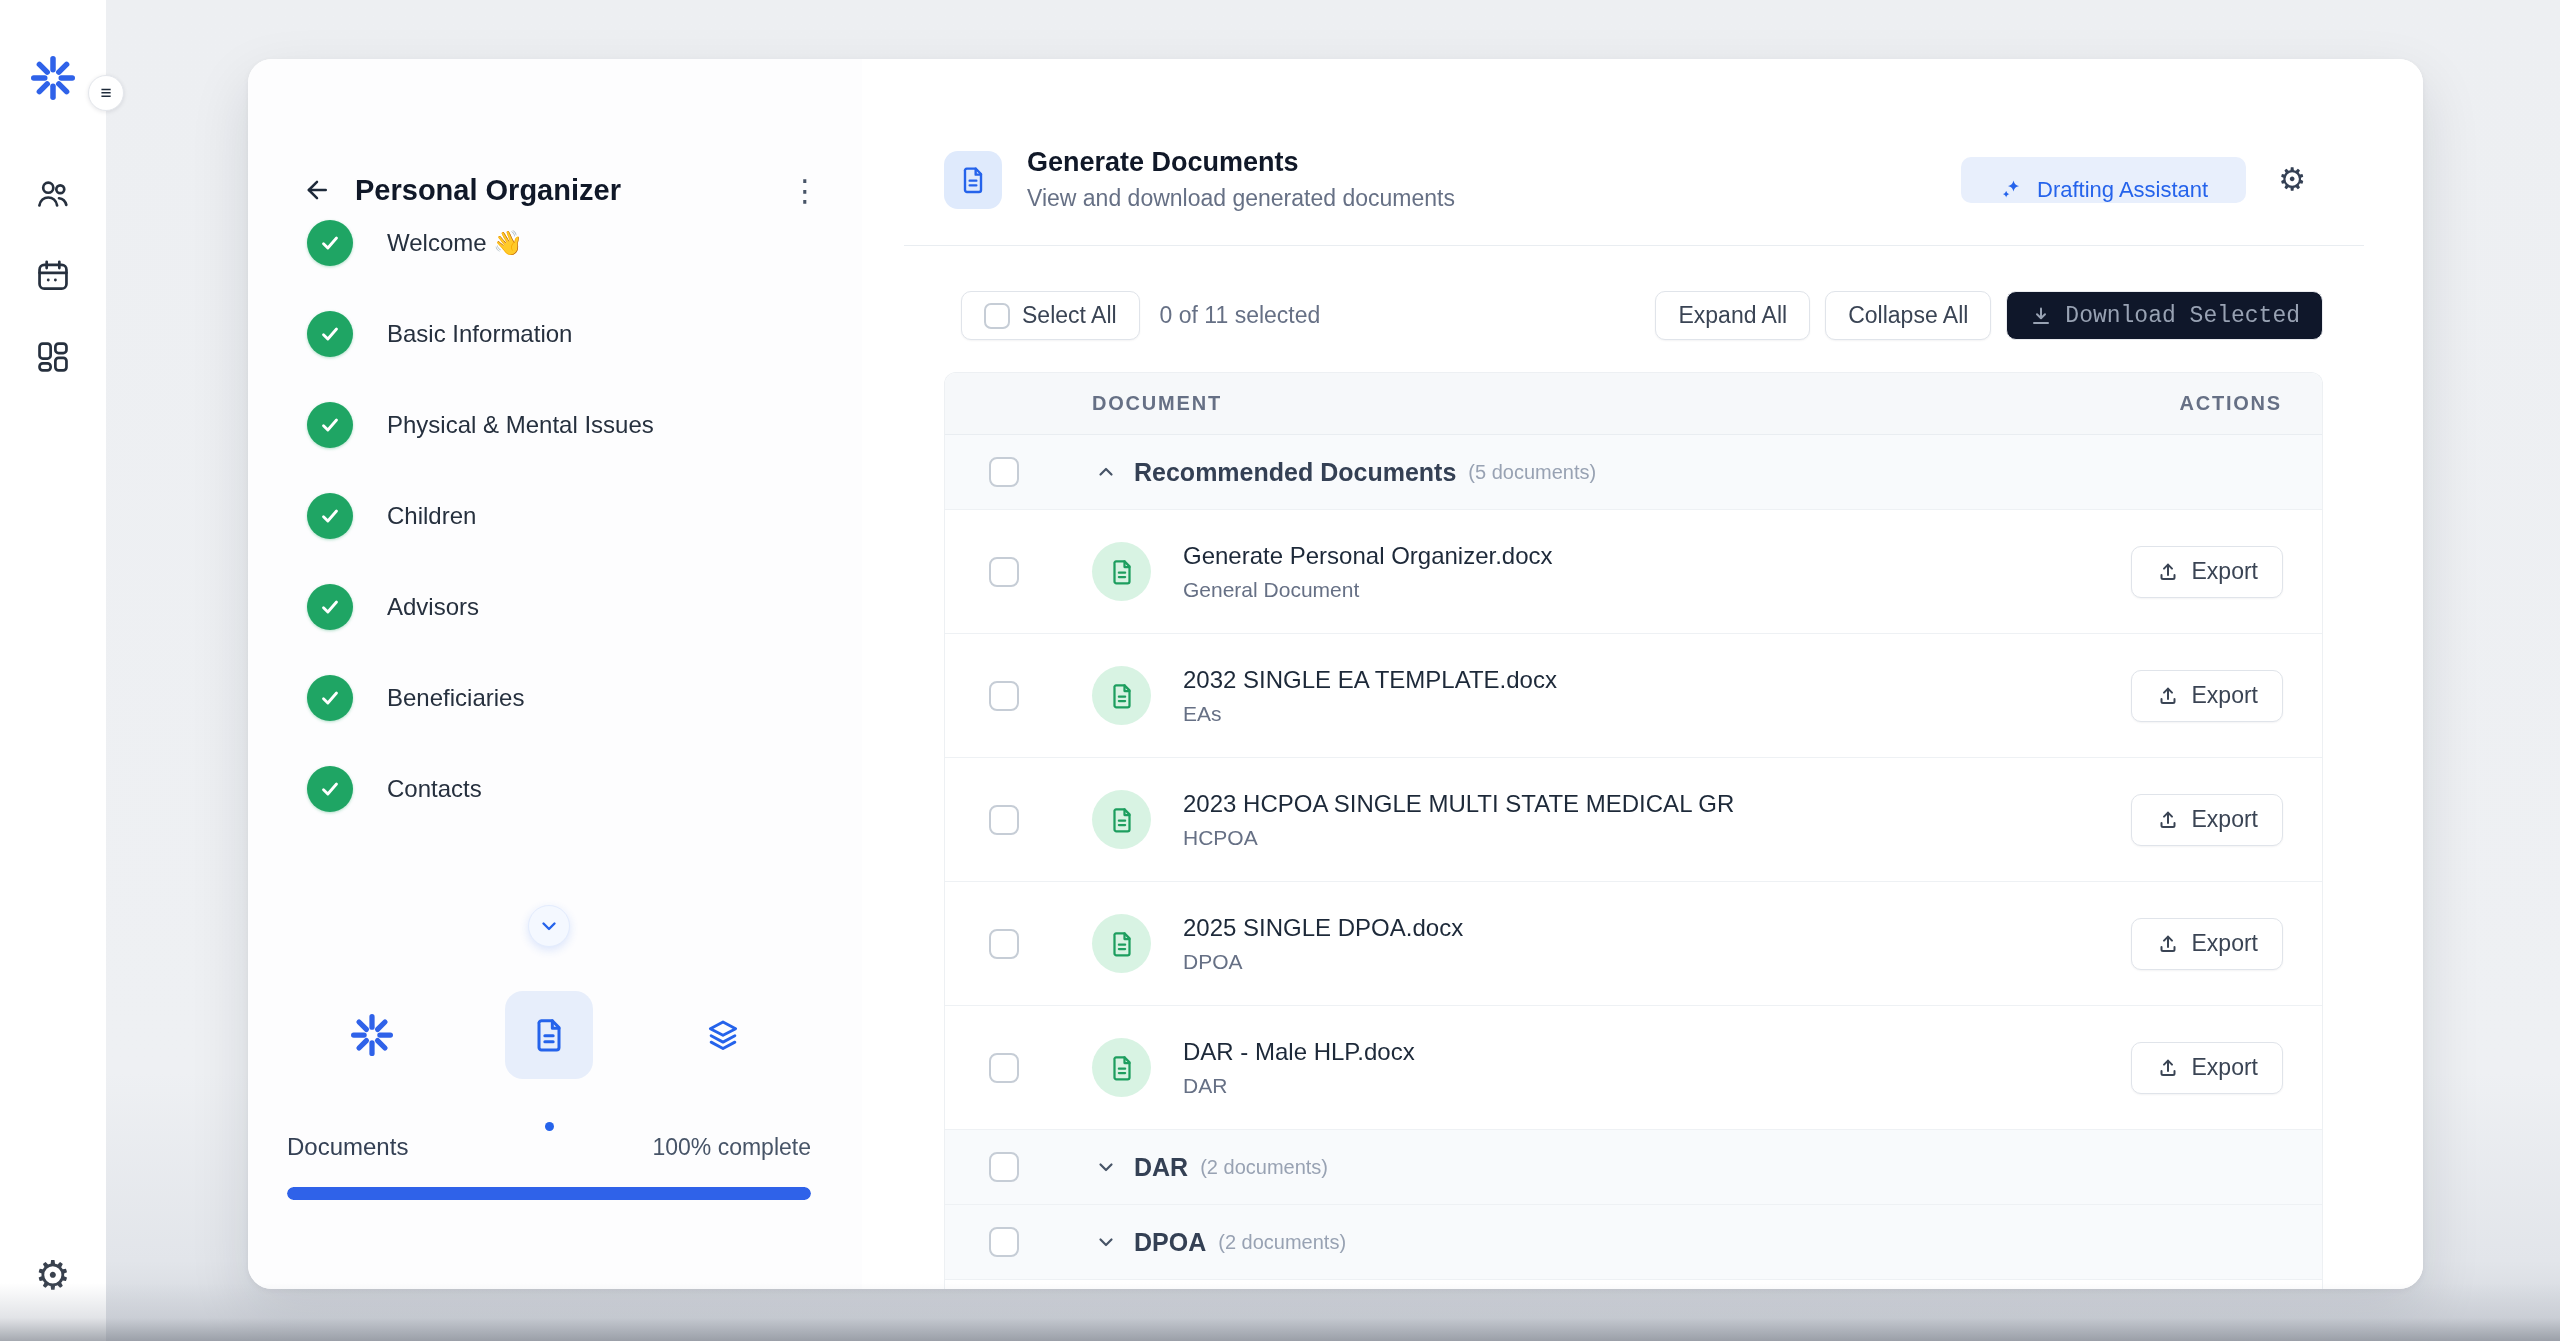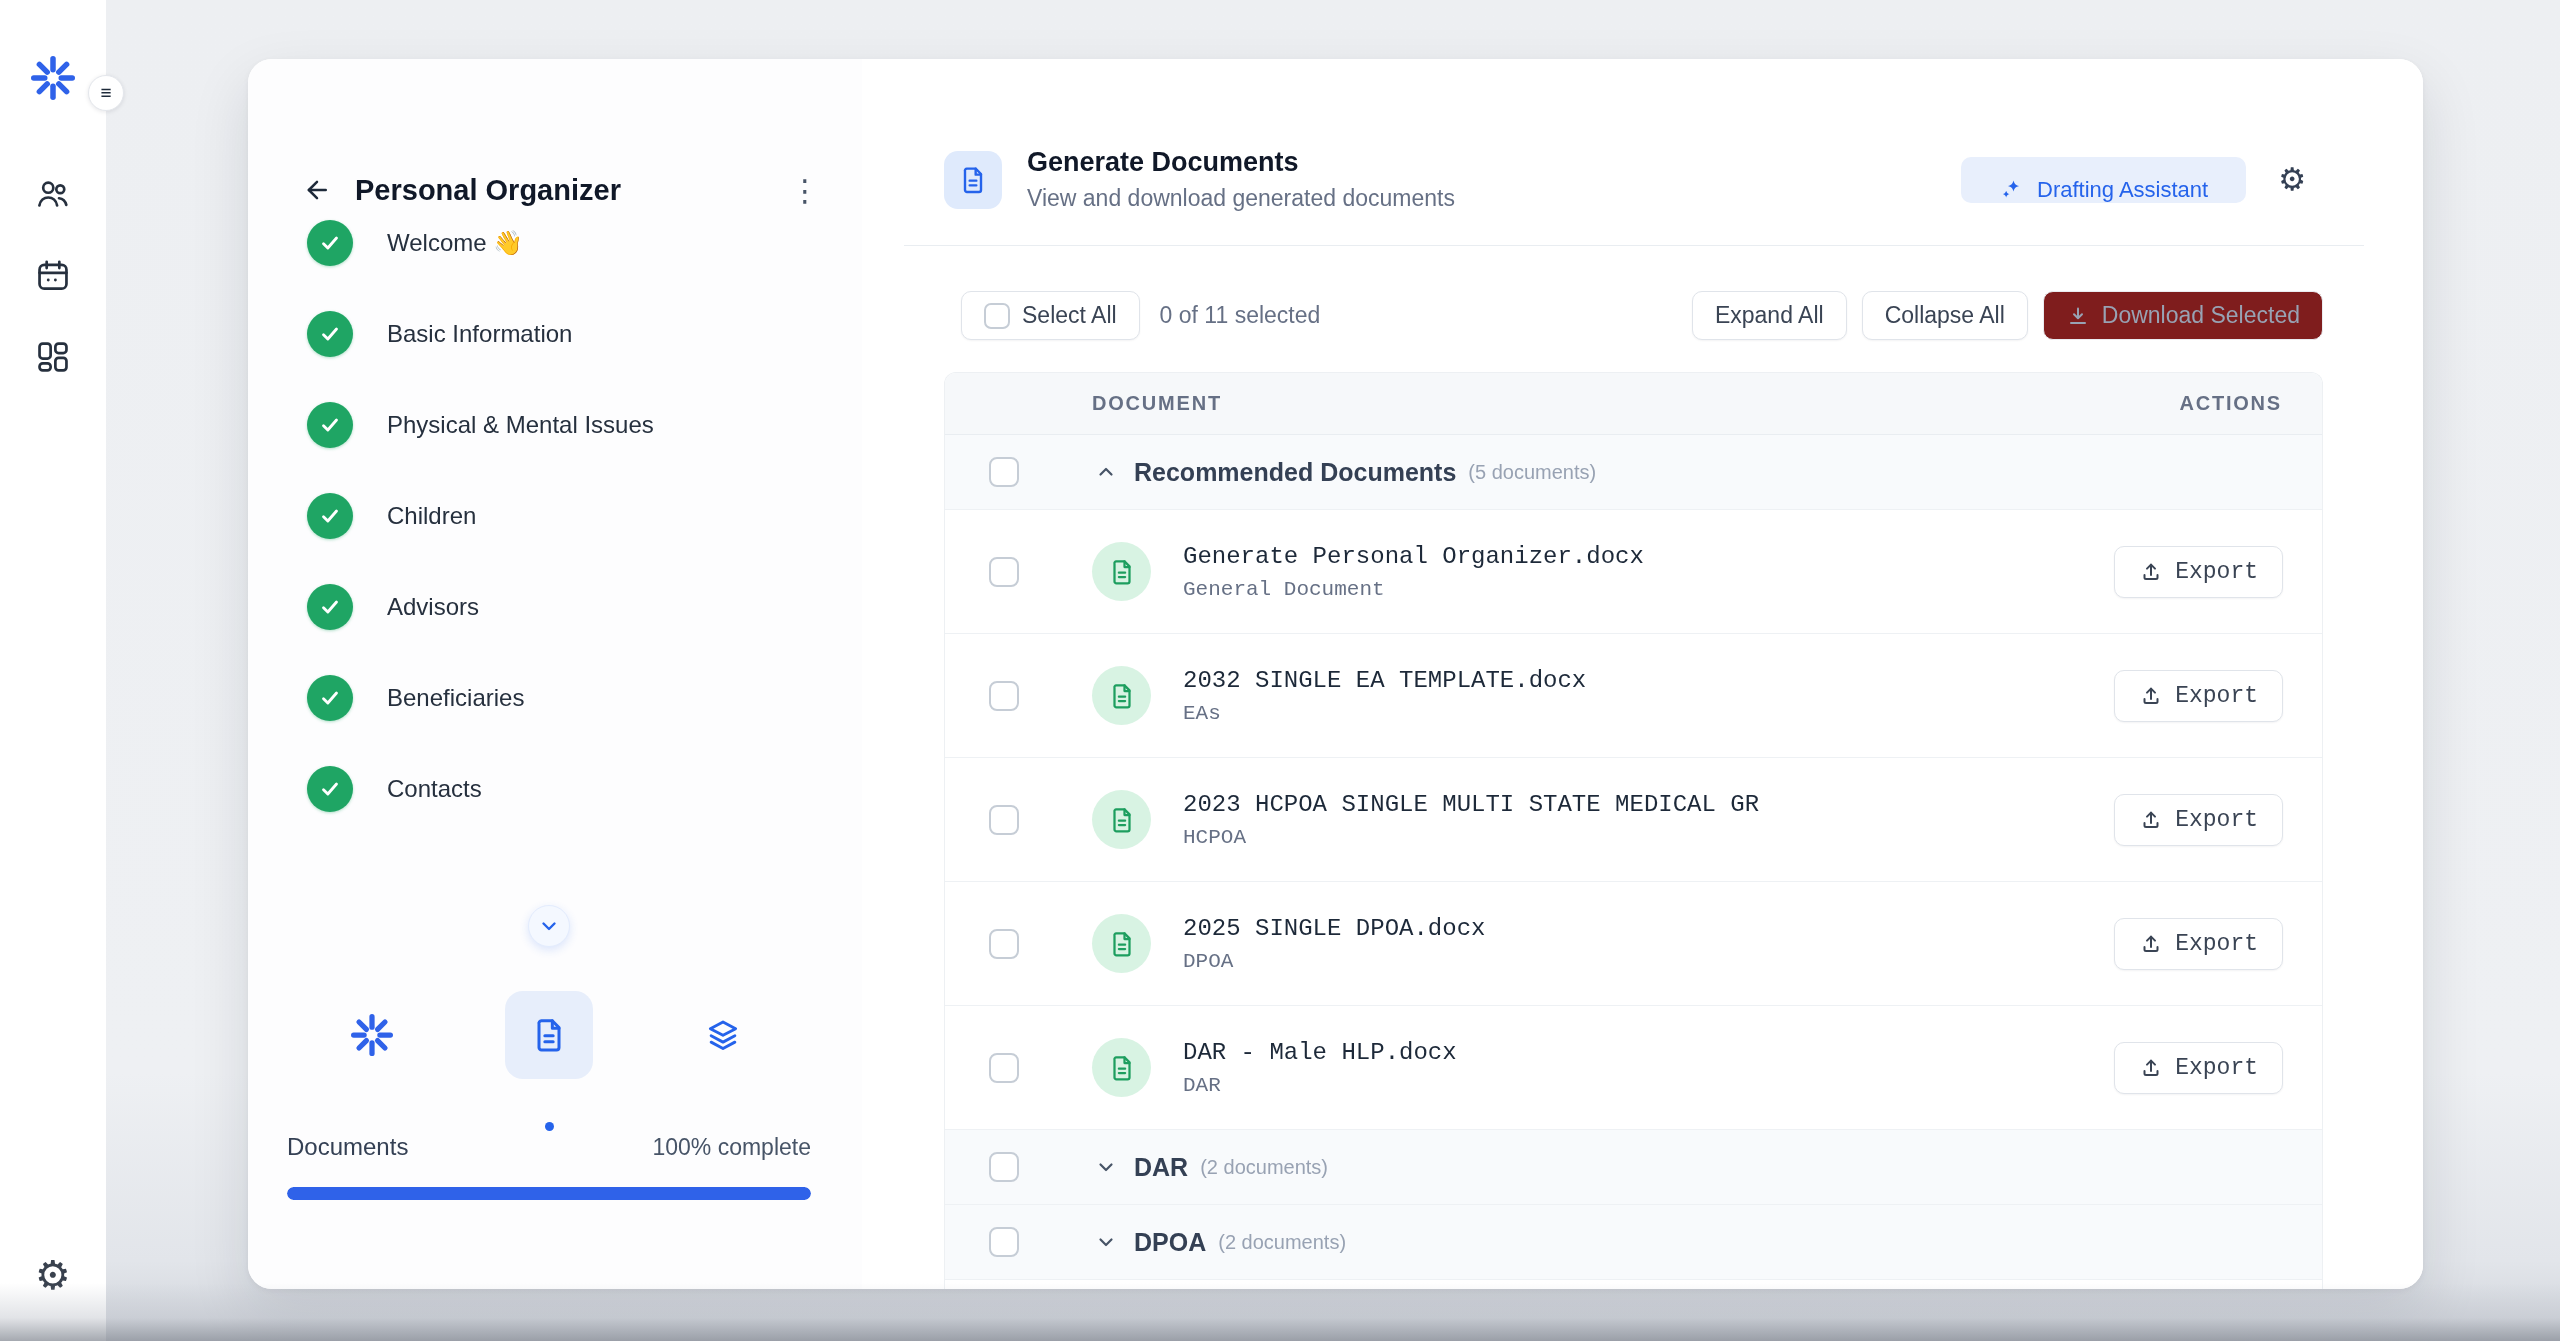--- a/index.html
+++ b/index.html
@@ -82,41 +82,41 @@
   .assistant-btn svg { width:26px; height:26px; }
   .docs-gear { margin-left:32px; font-size:31px; color:#344054; cursor:pointer; }
 
   .docs-divider { position:absolute; top:186px; left:42px; right:59px; height:1px; background:#e9edf1; }
 
   .toolbar { position:absolute; top:232px; left:99px; right:100px; height:49px; display:flex; align-items:center; }
   .btn { height:49px; padding:0 22px; background:#fff; border:1px solid #e0e4ea; border-radius:10px;
     font-size:23px; color:#3a4454; font-family:inherit; display:inline-flex; align-items:center; gap:12px;
     box-shadow:0 1px 2px rgba(16,24,40,.05); cursor:pointer; white-space:nowrap; }
   .btn + .btn { margin-left:15px; }
-  .btn-disabled { background:#7f1d1d; border-color:#eaecf0; color:#98a2b3; box-shadow:none; cursor:default; }
+  .btn-disabled { background:#0f172a; border-color:#eaecf0; color:#98a2b3; box-shadow:none; cursor:default;font-family:Liberation Mono, monospace; }
   .sel-status { margin-left:20px; font-size:23px; color:#667085; }
   .tb-spacer { flex:1; }
   .cb { width:30px; height:30px; border:2px solid #c6cdd6; border-radius:8px; background:#fff; flex:0 0 auto; cursor:pointer; }
   .btn .cb { width:26px; height:26px; border-radius:7px; }
 
   .table { position:absolute; top:313px; left:82px; right:100px; bottom:0; background:#fff;
     border:1px solid #edf0f3; border-bottom:none; border-radius:12px 12px 0 0; overflow:hidden; }
   .thead { height:62px; background:#f6f8fa; display:flex; align-items:center; border-bottom:1px solid #e9edf1; }
   .th { font-size:20px; letter-spacing:.09em; color:#667085; font-weight:600; }
   .th-doc { margin-left:147px; }
   .th-actions { margin-left:auto; margin-right:40px; }
 
   .group-row { height:75px; background:#f8fafc; display:flex; align-items:center; border-bottom:1px solid #eef1f4; }
   .group-row .cb { margin-left:44px; }
   .chev { margin-left:74px; width:26px; height:26px; color:#475467; display:flex; align-items:center; justify-content:center; cursor:pointer; }
   .chev svg { width:24px; height:24px; }
   .group-name { margin-left:15px; font-size:25px; font-weight:600; color:#344054; }
   .group-count { margin-left:12px; font-size:20px; color:#98a2b3; }
 
-  .doc-row { height:124px; background:#fff; display:flex; align-items:center; border-bottom:1px solid #eef1f4;font-family:Liberation Mono, monospace; }
+  .doc-row { height:124px; background:#fff; display:flex; align-items:center; border-bottom:1px solid #eef1f4; }
   .doc-row .cb { margin-left:44px; }
   .file-badge { margin-left:73px; width:59px; height:59px; border-radius:50%; background:#d8f3e3;
     display:flex; align-items:center; justify-content:center; color:#1d9e5f; flex:0 0 auto; }
   .file-badge svg { width:30px; height:30px; }
   .doc-text { margin-left:32px; display:flex; flex-direction:column; gap:8px; }
   .doc-title { font-size:24px; color:#1d2939; }
   .doc-sub { font-size:21px; color:#667085; }
   .export-btn { margin-left:auto; margin-right:39px; height:52px; padding:0 24px; border-radius:10px; }
   .export-btn svg { width:24px; height:24px; }
 

